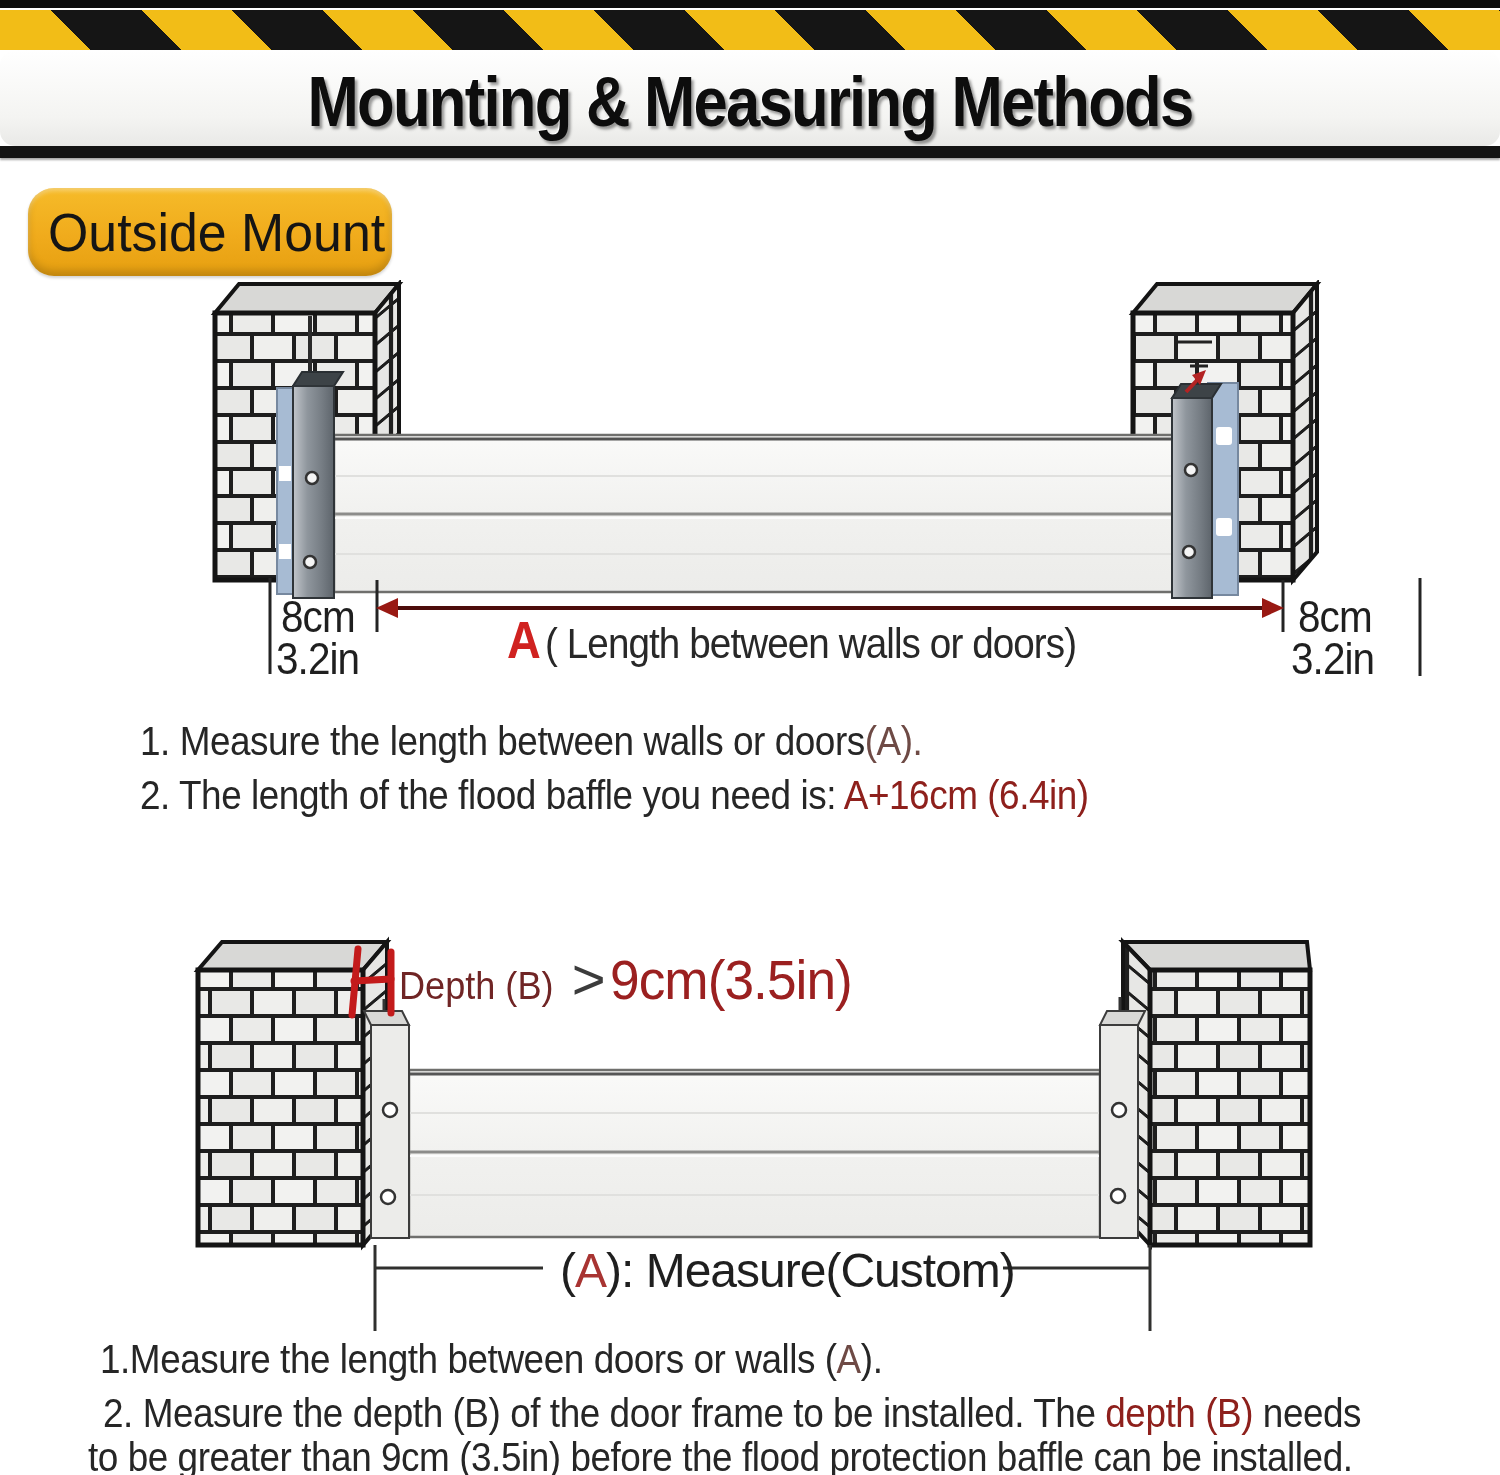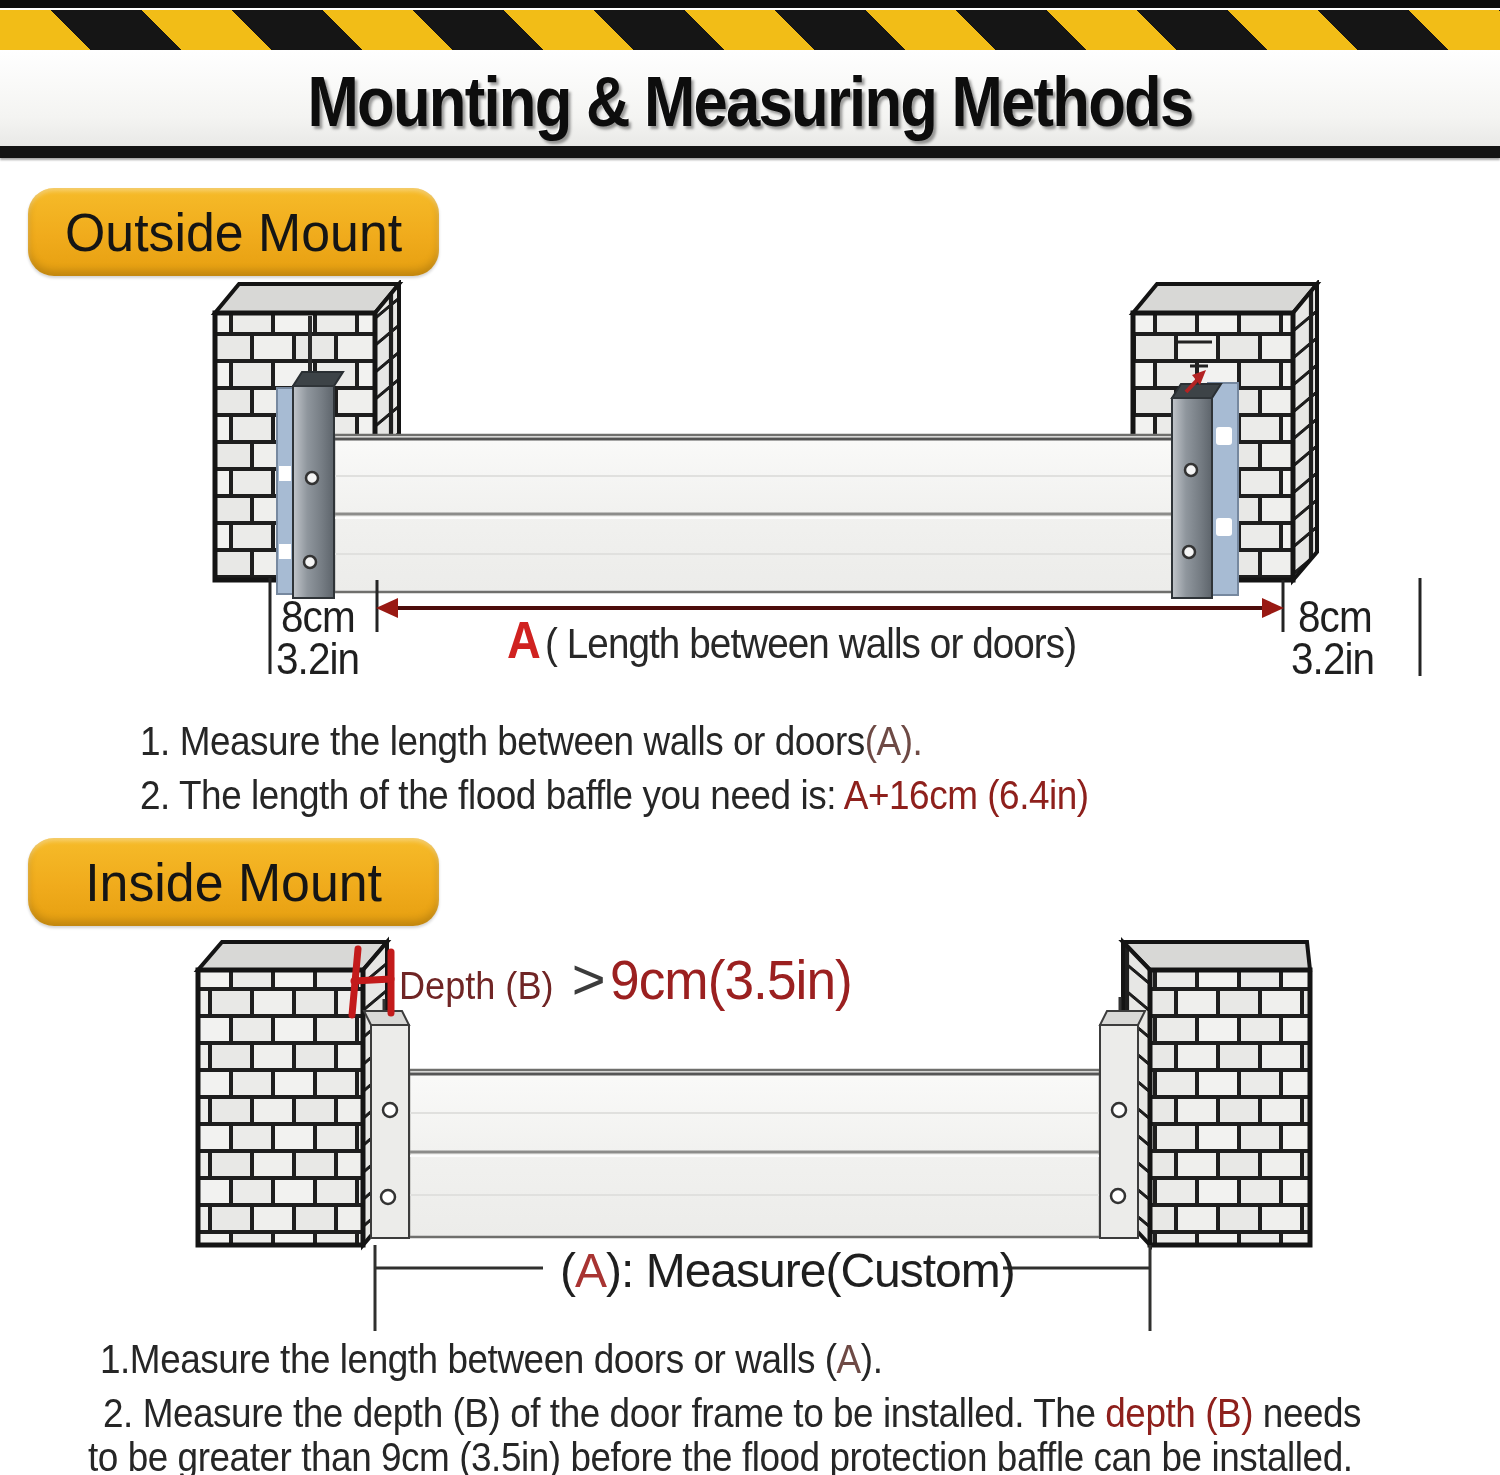--- a/index.html
+++ b/index.html
@@ -6,33 +6,33 @@
   #stage{position:relative;width:1500px;height:1475px;background:#ffffff;overflow:hidden;
          font-family:"Liberation Sans",sans-serif;color:#252525;}
   .abs{position:absolute;}
 
   
   .banner-top-edge{left:0;top:0;width:1500px;height:8px;background:#0c0c0c;}
   .hazard-stripes{left:0;top:8px;width:1500px;height:42px;
      background:repeating-linear-gradient(45deg,#f2bd17 0 64px,#151515 64px 128px);
      box-shadow:0 2px 0 #ffffff inset;}
   .title-strip{left:0;top:50px;width:1500px;height:96px;
-     background:linear-gradient(180deg,#ffffff 0%,#f4f4f2 70%,#e9e9e7 100%);}
+     background:linear-gradient(180deg,#ffffff 0%,#f4f4f2 70%,#e9e9e7 100%);border-radius:15px;}
   .page-title{width:100%;text-align:center;margin:0;position:absolute;top:12px;
      font-size:70px;font-weight:700;letter-spacing:-2px;color:#0d0d0d;
      transform:scaleX(.88);transform-origin:50% 0;
      text-shadow:-1px -1px 0 rgba(255,255,255,.85), 3px 3px 3px rgba(0,0,0,.38);}
   .banner-bottom-bar{left:0;top:146px;width:1500px;height:12px;background:#141414;
      box-shadow:0 2px 2px rgba(0,0,0,.35);}
 
   
-  .badge{left:28px;width:411px;height:88px;border-radius:26px;
+  .badge{left:28px;width:364px;height:88px;border-radius:26px;
      background:linear-gradient(180deg,#f6bb29 0%,#f0ab1c 55%,#e69f10 100%);
      box-shadow:inset 0 -5px 8px rgba(0,0,0,.18), inset 0 3px 4px rgba(255,255,255,.35), 0 2px 3px rgba(0,0,0,.18);
-     display:flex;align-items:center;justify-content:center;
+     display:flex;align-items:center;justify-content:flex-end;
      font-size:54px;font-weight:500;color:#151515;letter-spacing:0px;}
   .badge span{transform:scaleX(.96);}
 
   
   .diagram{left:0;width:1500px;}
   .diagram svg{position:absolute;left:0;top:0;}
 
   .dim-label{position:absolute;font-size:44px;color:#1f1f1f;letter-spacing:-1px;transform:scaleX(.92);transform-origin:0 0;}
   .span-label{position:absolute;display:flex;align-items:baseline;white-space:nowrap;}
   .span-label .big-a{font-size:52px;font-weight:700;color:#d02220;margin-right:2px;transform:scaleX(.9);}
@@ -174,23 +174,20 @@
     </div>
   </div>
 
   <div class="step" style="left:140px;top:718px;">
     <span>1. Measure the length between walls or doors</span><span class="tint">(A).</span>
   </div>
   <div class="step" style="left:140px;top:772px;">
     <span>2. The length of the flood baffle you need is: </span><span class="red">A+16cm (6.4in)</span>
   </div>
 
-  <div class="abs badge" style="top:838px;">
-    <span>Inside Mount</span>
-  </div>
 
   <div class="abs diagram" style="top:935px;height:400px;">
     <svg width="1500" height="400" viewBox="0 0 1500 400">
       <defs>
         <pattern id="bf2" width="84" height="54" patternUnits="userSpaceOnUse">
           <rect width="84" height="54" fill="#1e1e1e"></rect>
           <rect x="2" y="2" width="38" height="23" fill="#efefed"></rect>
           <rect x="44" y="2" width="38" height="23" fill="#e8e8e6"></rect>
           <rect x="-19" y="29" width="38" height="23" fill="#ebebe9"></rect>
           <rect x="23" y="29" width="38" height="23" fill="#f2f2f0"></rect>

